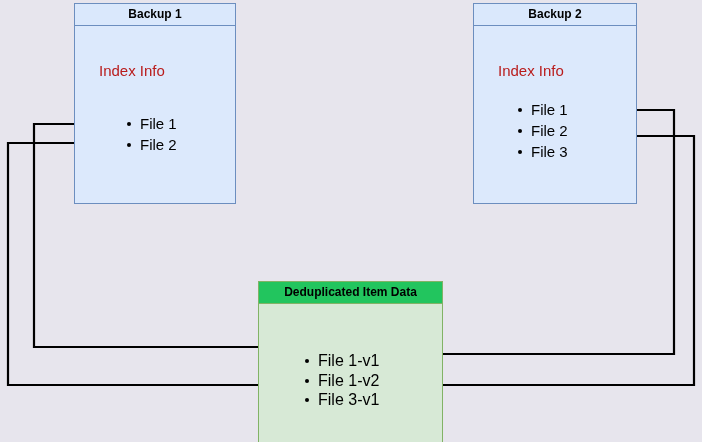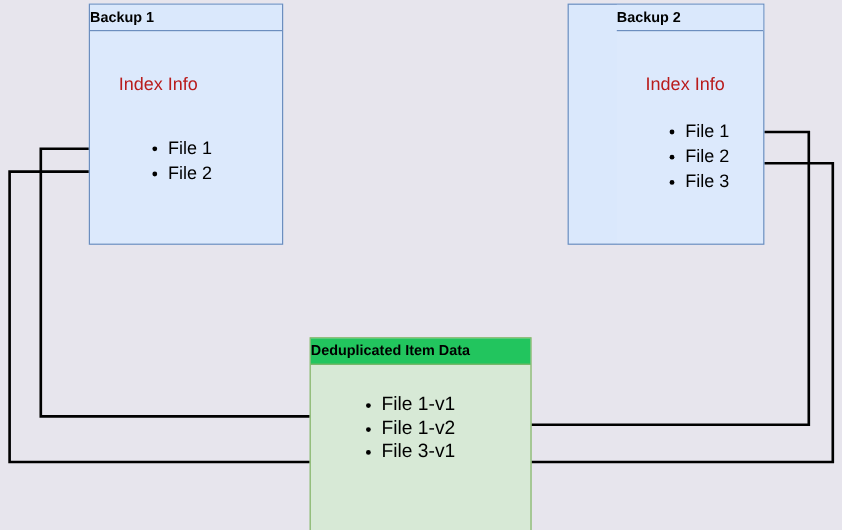--- a/index.html
+++ b/index.html
@@ -27,21 +27,21 @@
     border: 1.5px solid #6c8ebf;
     background: #dae8fc;
   }
   .node.green {
     border-color: #82b366;
     background: #d5e8d4;
   }
   .node-title {
     height: 22px;
     line-height: 21px;
-    text-align: left;
+    text-align: center;
     font-size: 12px;
     font-weight: bold;
     color: #000;
     box-sizing: border-box;
     border-bottom: 1.5px solid #6c8ebf;
     background: #dae8fc;
     white-space: nowrap;
     overflow: hidden;
   }
   .node.green .node-title {
@@ -114,34 +114,34 @@
   <div class="node-title">Backup 1</div>
   <div class="node-body">
     <div class="index-label" style="left:24px; top:36px;">Index Info</div>
     <ul class="file-list" style="left:52px; top:87px;">
       <li>File 1</li>
       <li>File 2</li>
     </ul>
   </div>
 </div>
 
-<div class="node" style="left:473px; top:3px; width:164px; height:201px;padding-left:40px;">
+<div class="node" style="left:473px; top:3px; width:164px; height:201px;">
   <div class="node-title">Backup 2</div>
   <div class="node-body">
     <div class="index-label" style="left:24px; top:36px;">Index Info</div>
     <ul class="file-list" style="left:44px; top:73px;">
       <li>File 1</li>
       <li>File 2</li>
       <li>File 3</li>
     </ul>
   </div>
 </div>
 
 <div class="node green" style="left:258px; top:281px; width:185px; height:168px;">
   <div class="node-title">Deduplicated Item Data</div>
   <div class="node-body">
-    <ul class="file-list dd-list" style="left:46px; top:24px;text-align:center;">
+    <ul class="file-list dd-list" style="left:46px; top:47px;text-align:center;">
       <li>File 1-v1</li>
       <li>File 1-v2</li>
       <li>File 3-v1</li>
     </ul>
   </div>
 </div>
 
 </body></html>

